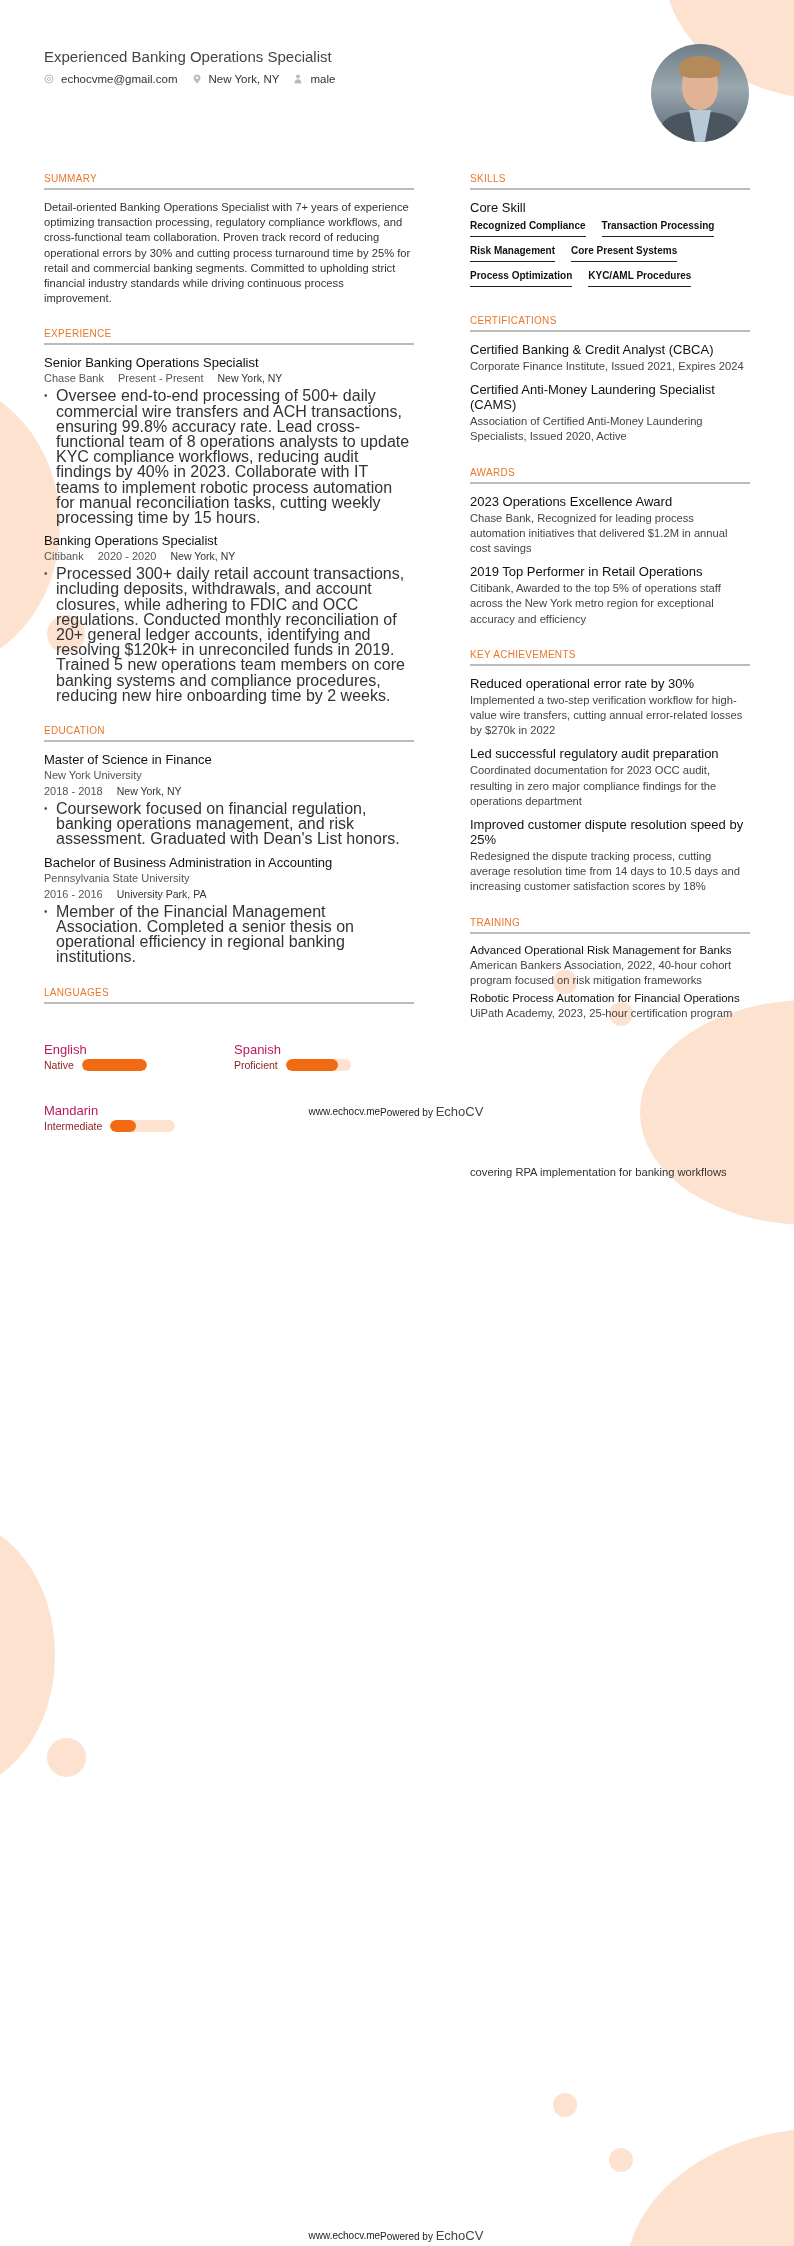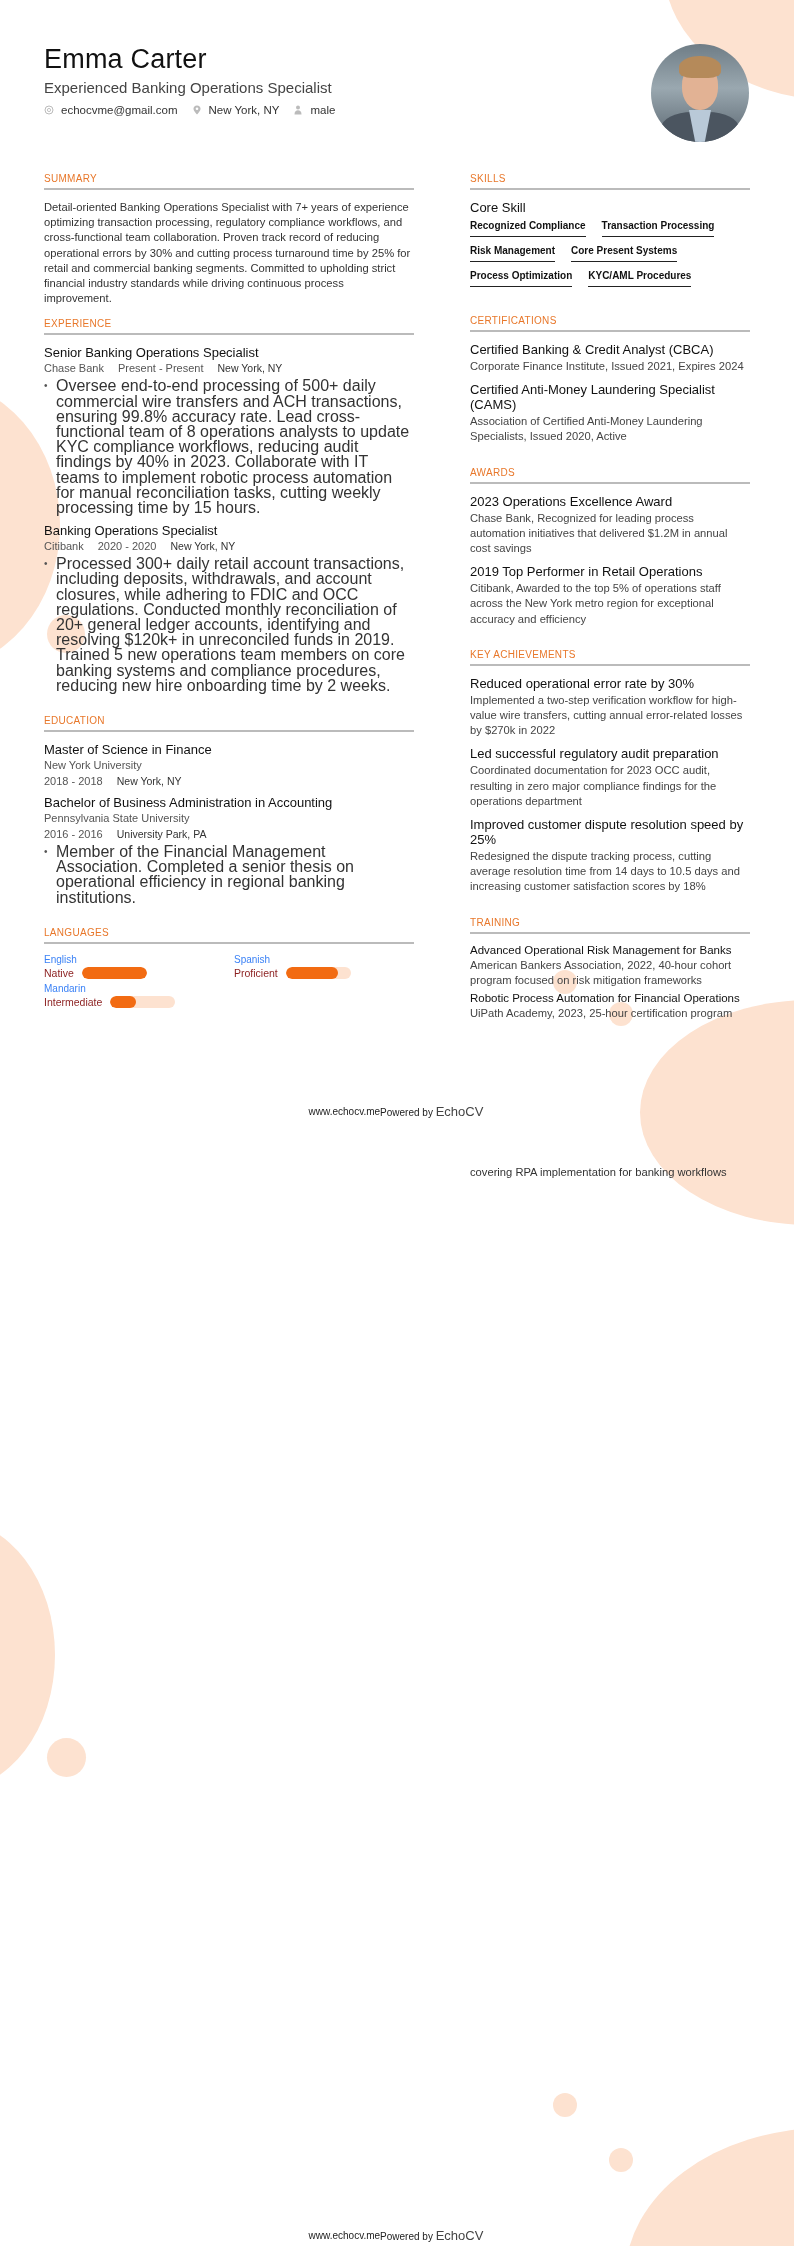--- a/index.html
+++ b/index.html
@@ -31,21 +31,21 @@
   .meta .loc { font-size: 10.5px; color: #333; }
   ul.bullets { list-style: none; padding-left: 0; }
   ul.bullets li { position: relative; padding-left: 12px; font-size: 16px; line-height: 15.2px; color: #333; margin-bottom: 6px; }
   ul.bullets li::before { content: "\2022"; position: absolute; left: 0; top: 0; color: #555; font-size: 10px; }
   .skill-group { font-size: 13px; color: #111; margin-bottom: 5px; }
   .tags { display: flex; flex-wrap: wrap; }
   .tag { font-size: 10px; font-weight: bold; color: #111; padding-bottom: 5px; border-bottom: 1.5px solid #222; margin-right: 16px; margin-bottom: 8px; }
   .entry { margin-bottom: 8px; }
   .entry .sub { font-size: 11.2px; line-height: 15.2px; color: #444; margin-top: 2px; }
   .langs { display: grid; grid-template-columns: 190px 190px; row-gap: 4px; }
-  .lang-name { font-size: 10px; color: #3b82f6; }
+  .lang-name { font-size: 13px; color: #be185d; margin-top: 28px; }
   .lang-row { display: flex; align-items: center; margin-top: 2px; }
   .lang-level { font-size: 10.5px; color: #8b1e1e; margin-right: 8px; }
   .bar { width: 65px; height: 12px; border-radius: 6px; background: #fde2d0; position: relative; overflow: hidden; }
   .bar .fill { position: absolute; left: 0; top: 0; bottom: 0; border-radius: 6px; background: #f26b12; }
   .footer { position: absolute; left: 40px; width: 712px; display: flex; justify-content: center; align-items: center; font-size: 10px; color: #222; }
   .footer .powered { font-size: 10px; }
   .footer .brand { font-size: 13px; color: #444; }
   .overflow-text { position: absolute; left: 470px; font-size: 11.2px; color: #333; }
 </style>
 </head>
@@ -59,21 +59,20 @@
 <div class="blob" style="left:640px; top:1000px; width:340px; height:225px; border-radius:50% 0 0 50%;"></div>
 <div class="blob" style="left:-150px; top:1520px; width:205px; height:270px;"></div>
 <div class="blob" style="left:47px; top:1738px; width:39px; height:39px;"></div>
 <div class="blob" style="left:553px; top:2093px; width:24px; height:24px;"></div>
 <div class="blob" style="left:609px; top:2148px; width:24px; height:24px;"></div>
 <div class="blob" style="left:625px; top:2128px; width:400px; height:300px;"></div>
 
 <div class="page">
 
   <div class="header">
-    <h1 class="name">Emma Carter</h1>
     <div class="title">Experienced Banking Operations Specialist</div>
     <div class="contacts">
       <div class="contact">
         <svg class="ico" viewBox="0 0 10 10">
             <circle cx="5" cy="5" r="4" fill="none" stroke="#bbb" stroke-width="1"></circle>
             <circle cx="5" cy="5" r="1.6" fill="none" stroke="#bbb" stroke-width="0.9"></circle>
           </svg>
         <span>echocvme@gmail.com</span>
       </div>
       <div class="contact">
@@ -95,21 +94,21 @@
 
   <div class="photo">
     <div class="suit"></div>
       <div class="shirt"></div>
       <div class="face"></div>
       <div class="hair"></div>
   </div>
 
   <div class="col-left" style="top:173px;">
 
-    <section style="margin-bottom:12px;">
+    <section style="margin-bottom:22px;">
       <div class="sec-title">SUMMARY</div>
       <p class="body-text">Detail-oriented Banking Operations Specialist with 7+ years of experience optimizing transaction processing, regulatory compliance workflows, and cross-functional team collaboration. Proven track record of reducing operational errors by 30% and cutting process turnaround time by 25% for retail and commercial banking segments. Committed to upholding strict financial industry standards while driving continuous process improvement.</p>
     </section>
 
     <section style="margin-bottom:22px;">
       <div class="sec-title">EXPERIENCE</div>
       <div class="entry">
         <div class="item-title">Senior Banking Operations Specialist</div>
         <div class="meta">
           <span>Chase Bank</span>
@@ -137,20 +136,23 @@
       <div class="sec-title">EDUCATION</div>
       <div class="entry">
         <div class="item-title">Master of Science in Finance</div>
         <div class="meta">
             <span>New York University</span>
           </div>
         <div class="meta">
           <span>2018 - 2018</span>
           <span class="loc">New York, NY</span>
         </div>
+        <ul class="bullets">
+          <li>Coursework focused on financial regulation, banking operations management, and risk assessment. Graduated with Dean's List honors.</li>
+        </ul>
       </div>
       <div class="entry">
         <div class="item-title">Bachelor of Business Administration in Accounting</div>
         <div class="meta">
             <span>Pennsylvania State University</span>
           </div>
         <div class="meta">
           <span>2016 - 2016</span>
           <span class="loc">University Park, PA</span>
         </div>

